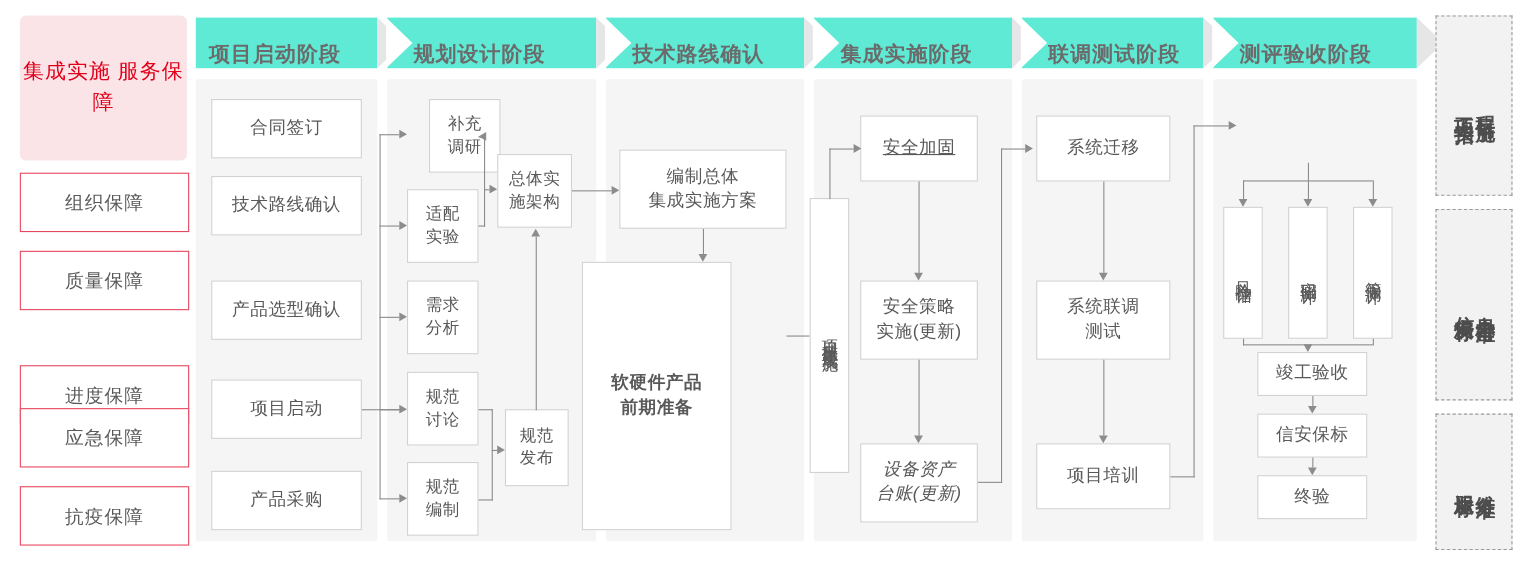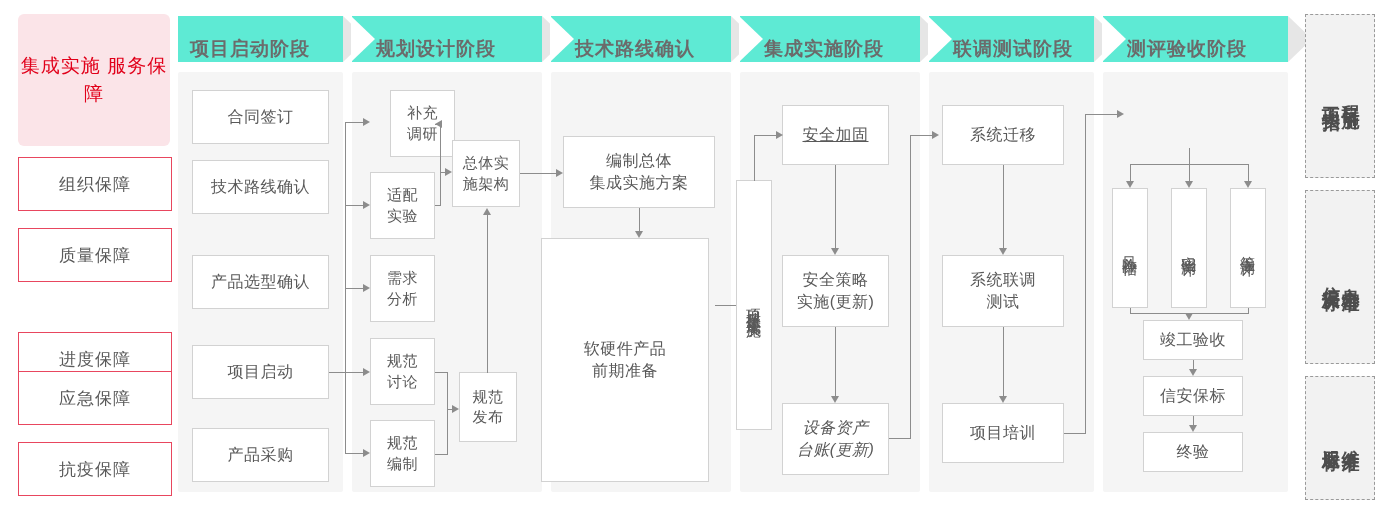--- a/index.html
+++ b/index.html
@@ -247,21 +247,21 @@
   <div class="arw arw-r" style="left:452px;top:405px;"></div>
 
   <div class="ln lnv" style="left:487px;top:215px;height:158px;"></div>
   <div class="arw arw-u" style="left:483px;top:208px;"></div>
 
   <div class="ln lnh" style="left:520px;top:173px;width:36px;"></div>
   <div class="arw arw-r" style="left:556px;top:169px;"></div>
 
   <div class="node" style="left:563px;top:136px;width:152px;height:72px;">编制总体
 集成实施方案</div>
-  <div class="node" style="left:541px;top:238px;width:168px;height:244px;">软硬件产品
+  <div class="node" style="left:529px;top:238px;width:136px;height:244px;font-weight:bold;">软硬件产品
 前期准备</div>
   <div class="ln lnv" style="left:639px;top:208px;height:23px;"></div>
   <div class="arw arw-d" style="left:635px;top:231px;"></div>
 
   <div class="ln lnh" style="left:715px;top:305px;width:29px;"></div>
   <div class="arw arw-r" style="left:744px;top:301px;"></div>
 
   <div class="node sm vert" style="left:736px;top:180px;width:36px;height:250px;">项目整体集成实施</div>
   <div class="node" style="left:782px;top:105px;width:107px;height:60px;text-decoration:underline;">安全加固</div>
   <div class="node" style="left:782px;top:255px;width:107px;height:72px;">安全策略

